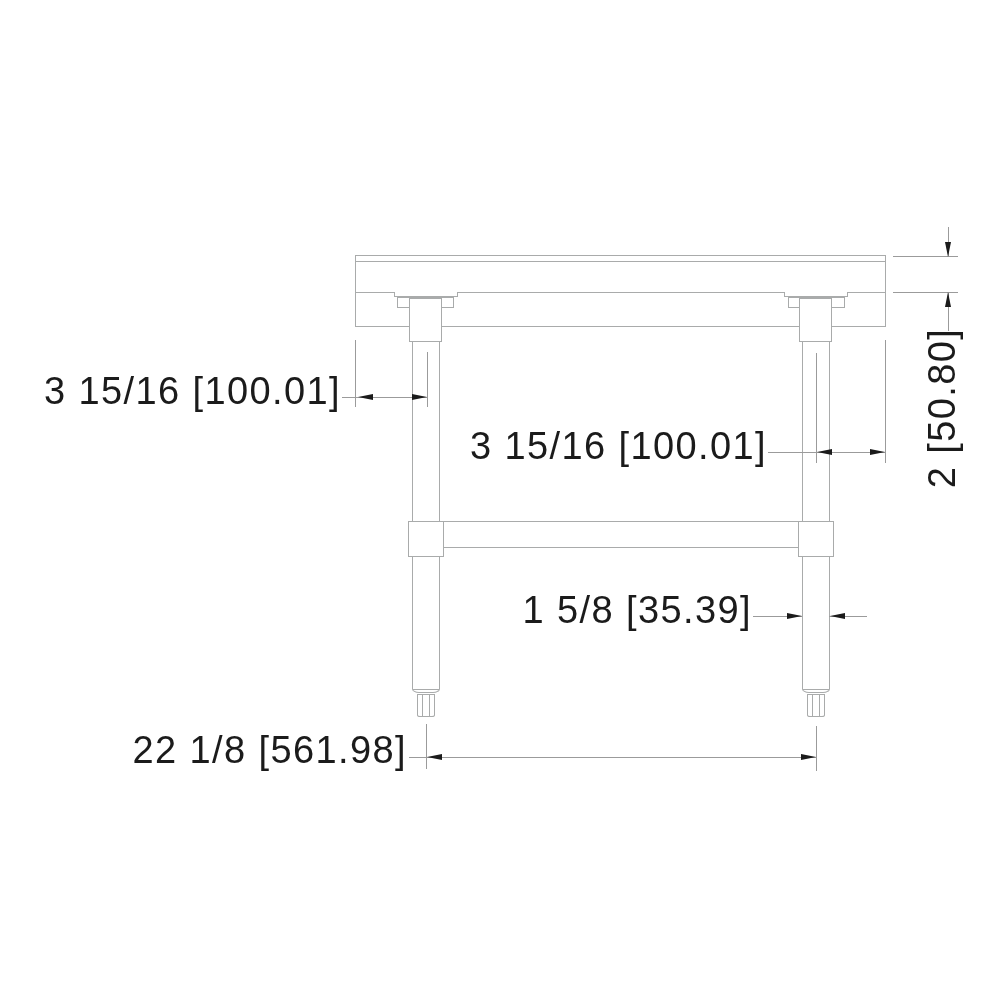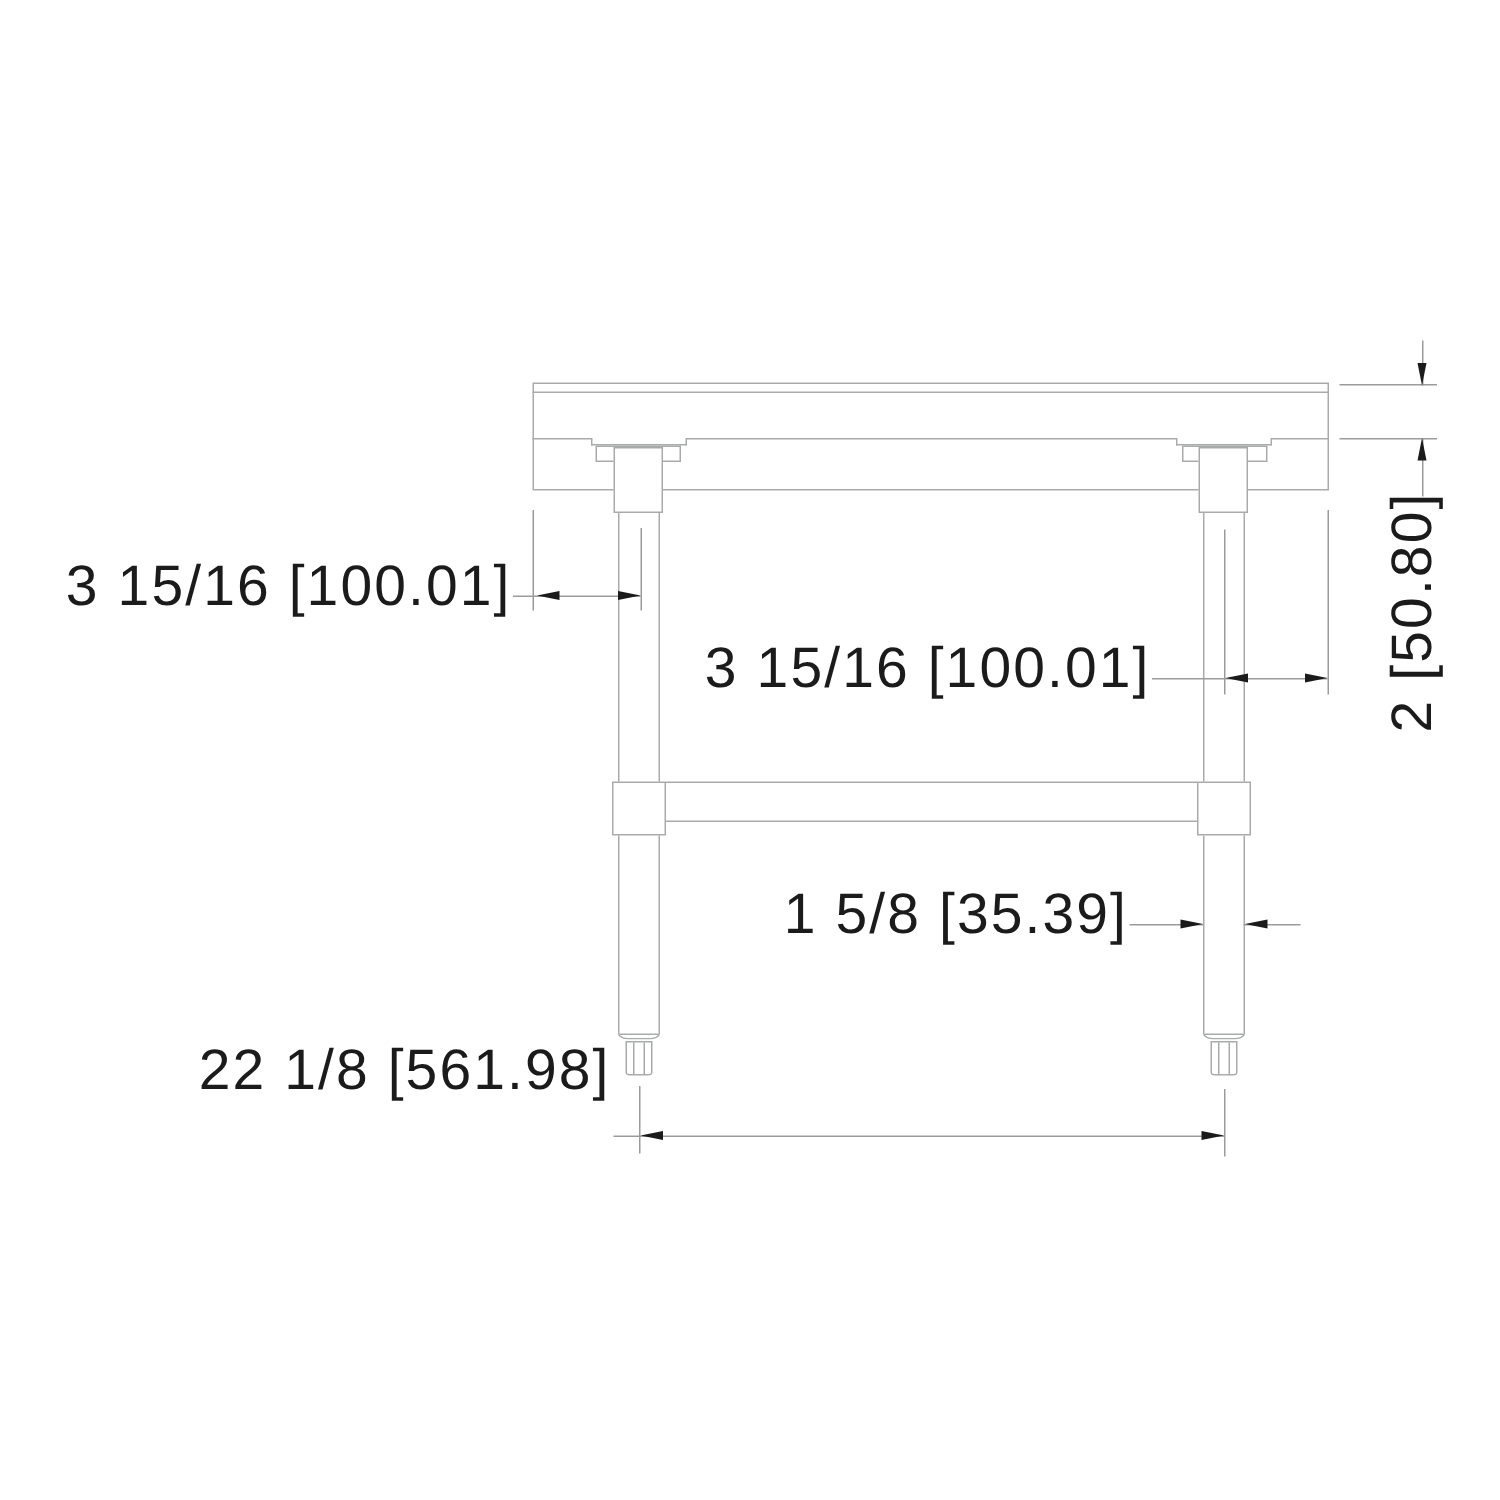--- a/index.html
+++ b/index.html
@@ -98,21 +98,21 @@
 
   <div>
     <div class="dimtext r" style="left:451px;top:588px;width:301px;">1 5/8 [35.39]</div>
     <div class="dhline" style="left:753px;top:616px;width:49px;"></div>
     <div class="arr arr-r" style="left:787px;top:613px;"></div>
     <div class="dhline" style="left:829px;top:616px;width:38px;"></div>
     <div class="arr arr-l" style="left:830px;top:613px;"></div>
   </div>
 
   <div>
-    <div class="dimtext r" style="left:106px;top:692px;width:301px;">22 1/8 [561.98]</div>
+    <div class="dimtext r" style="left:106px;top:728px;width:301px;">22 1/8 [561.98]</div>
     <div class="dhline" style="left:409px;top:757px;width:407px;"></div>
     <div class="dvline" style="left:426px;top:724px;height:45px;"></div>
     <div class="dvline" style="left:816px;top:726px;height:45px;"></div>
     <div class="arr arr-l" style="left:427px;top:754px;"></div>
     <div class="arr arr-r" style="left:801px;top:754px;"></div>
   </div>
 
 </div>
 
 </body></html>

